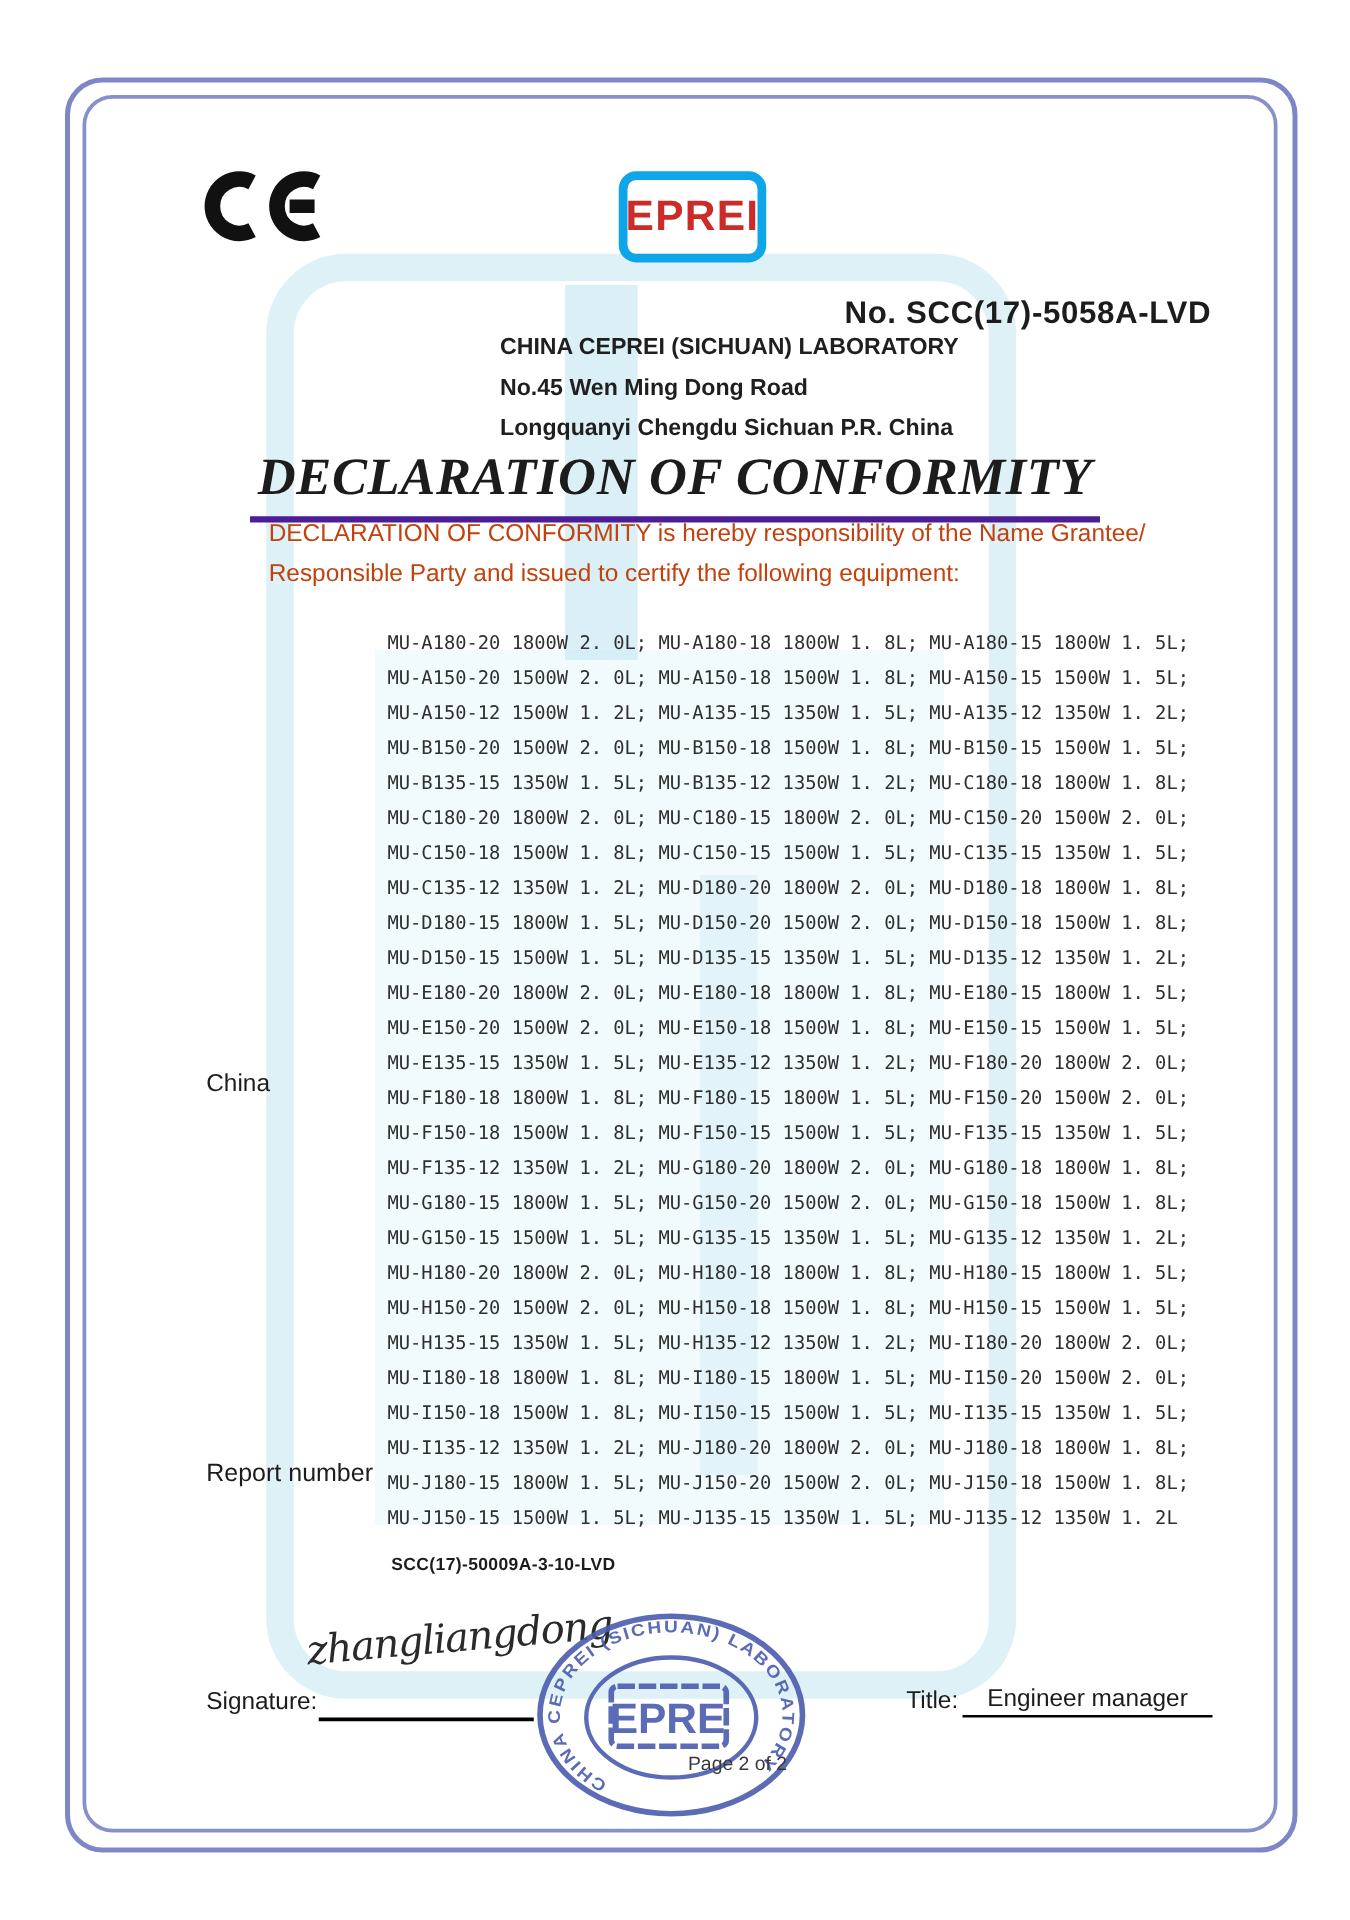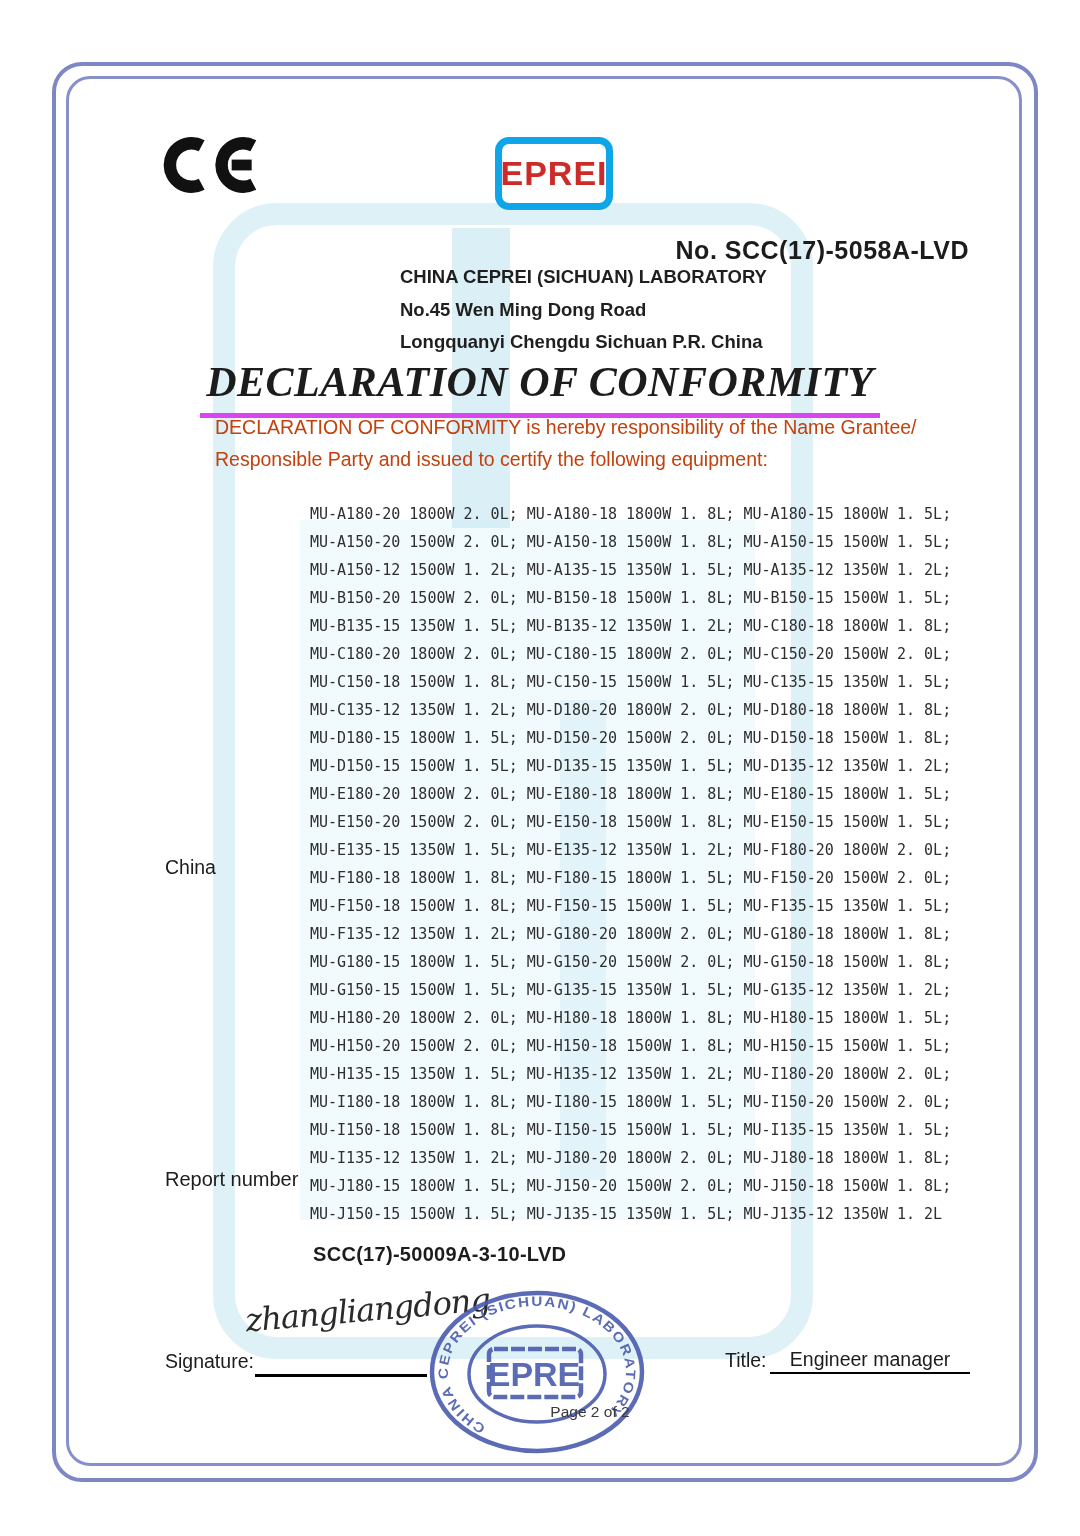--- a/index.html
+++ b/index.html
@@ -31,33 +31,33 @@
   .addr{left:400px;font-size:18.5px;font-weight:bold;color:#1f1f1f;}
   .addr1{top:266px;}
   .addr2{top:299px;}
   .addr3{top:331px;}
 
   .doc-title{
     left:0;top:358px;width:1080px;text-align:center;
   }
   .doc-title span{
     display:inline-block;font-family:"Liberation Serif",serif;font-style:italic;font-weight:bold;
-    font-size:42px;letter-spacing:.5px;border-bottom:5px solid #d946ef;padding:0 6px 7px 6px;
+    font-size:42px;letter-spacing:.5px;border-bottom:5px solid #4c1d95;padding:0 6px 7px 6px;
   }
 
   .intro{left:215px;font-size:19.5px;color:#c2410c;}
   .intro1{top:416px;}
   .intro2{top:448px;}
 
   .models-label{left:165px;top:856px;font-size:19.5px;}
   .model-list{left:310px;top:500px;font-family:"DejaVu Sans Mono",monospace;font-size:15px;line-height:28px;color:#2f2f2f;white-space:pre;}
   .model-line{height:28px;}
 
   .report-label{left:165px;top:1168px;font-size:20px;}
-  .report-value{left:313px;top:1243px;font-size:20px;font-weight:bold;letter-spacing:.3px;}
+  .report-value{left:313px;top:1243px;font-size:14px;font-weight:bold;letter-spacing:.3px;}
 
   .sig-label{left:165px;top:1350px;font-size:19.5px;}
   .sig-line{left:255px;top:1374px;width:172px;border-top:3px solid #000;}
   .sig-hand{
     left:245px;top:1292px;width:220px;text-align:center;
     font-family:"DejaVu Serif",serif;font-style:italic;font-size:32px;color:#2a2a2a;
     transform:rotate(-5deg);letter-spacing:-1px;
   }
 
   .title-label{left:725px;top:1349px;font-size:19.5px;}

